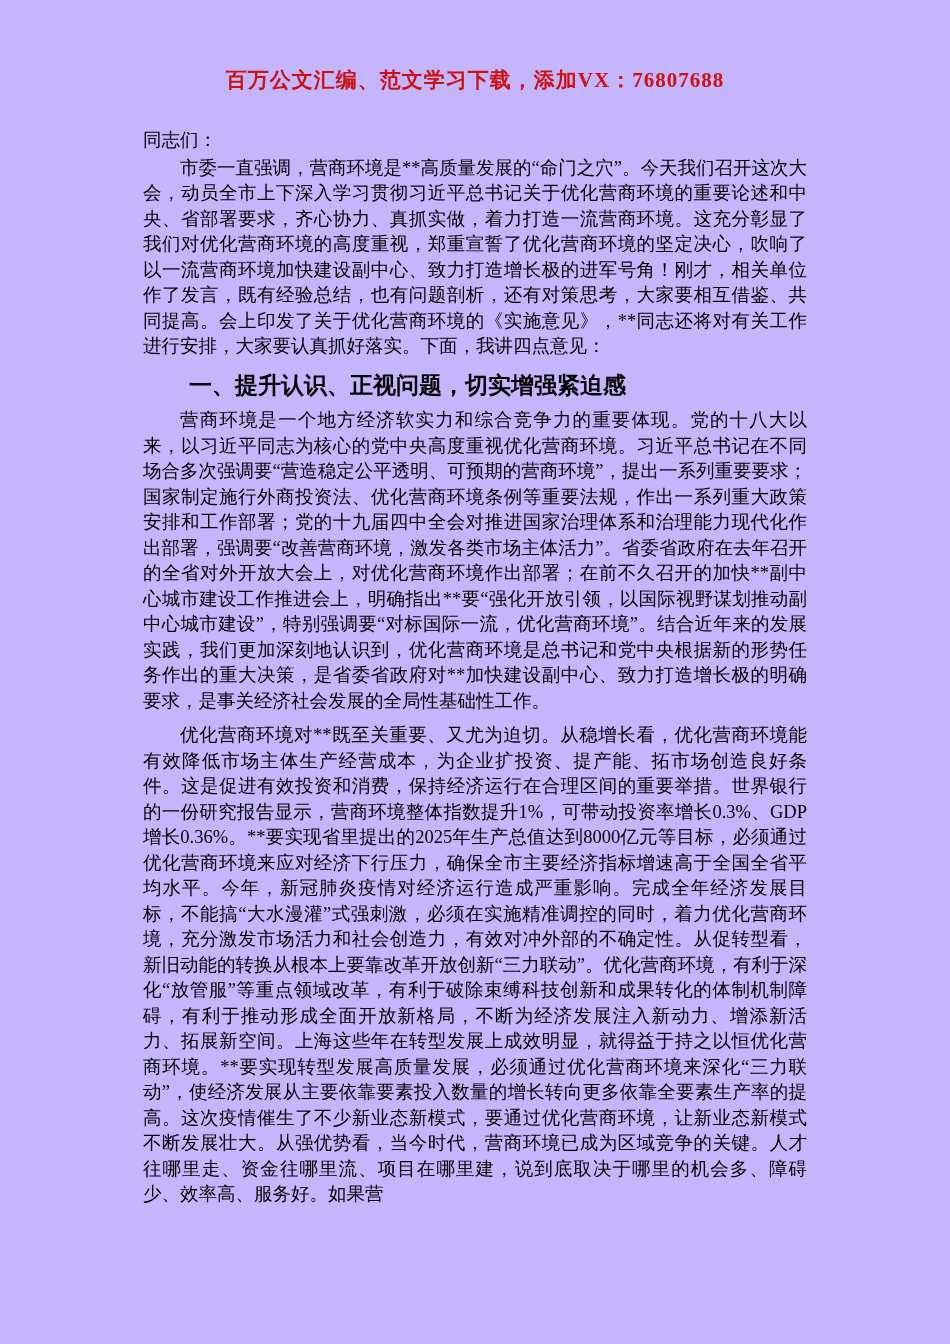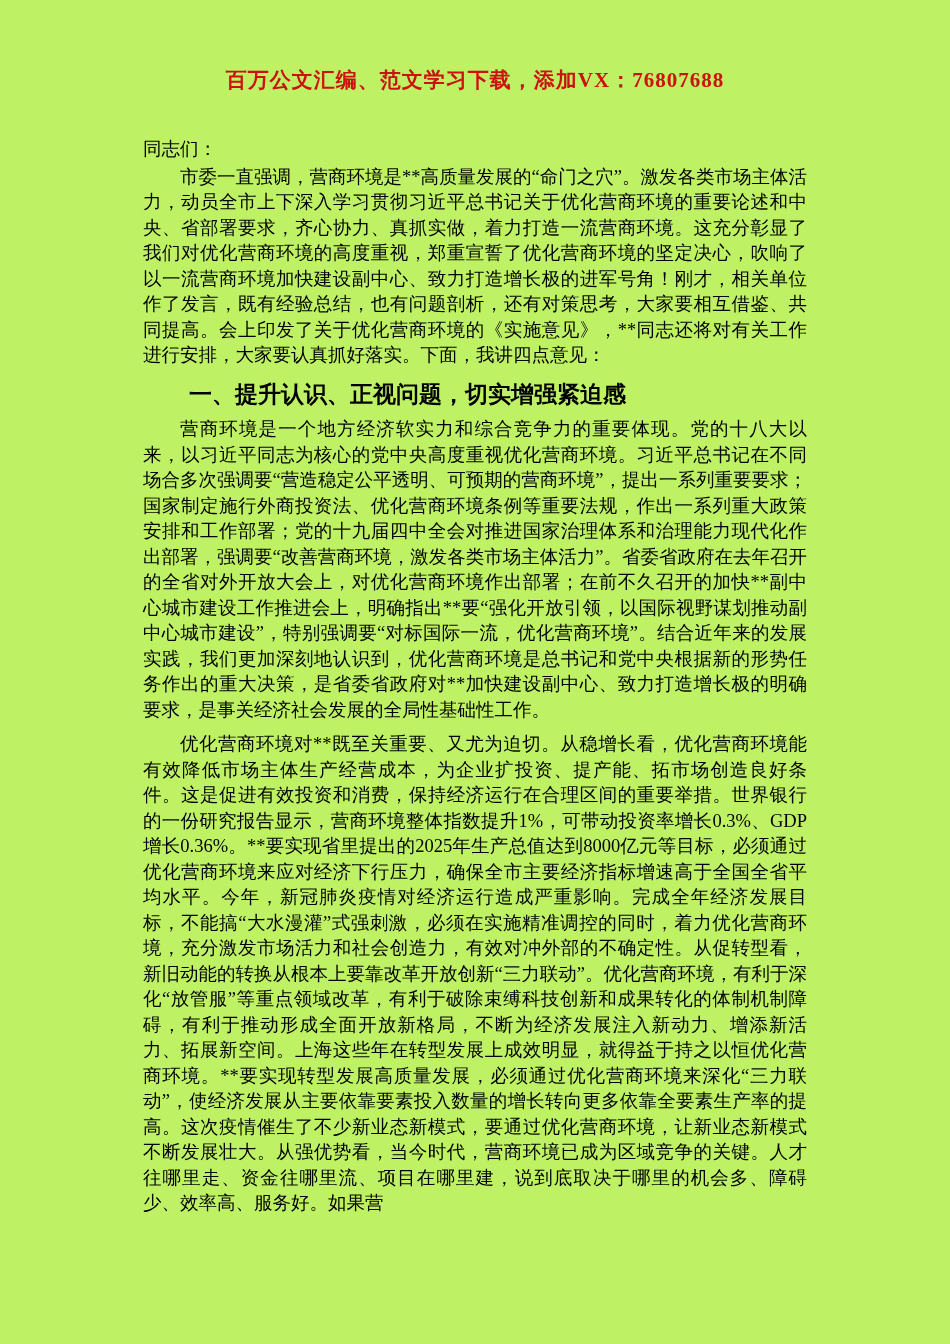--- a/index.html
+++ b/index.html
@@ -4,21 +4,21 @@
 <style>
   html, body {
     margin: 0;
     padding: 0;
     background: #ffffff;
   }
   .page {
     position: relative;
     width: 950px;
     height: 1344px;
-    background: #bef264;
+    background: #c4b5fd;
     overflow: hidden;
     font-family: "Liberation Serif", "DejaVu Serif", serif;
     color: #000000;
   }
   .promo {
     position: absolute;
     top: 66px;
     left: 0;
     width: 100%;
     text-align: center;
@@ -30,21 +30,20 @@
   }
   .content {
     position: absolute;
     top: 128px;
     left: 143px;
     width: 664px;
     font-size: 18.5px;
     line-height: 25.5px;
     text-align: justify;
     text-justify: inter-ideograph;
-    margin-top: 9px;
   }
   .salutation {
     margin: 0 0 2px 0;
     text-indent: 0;
   }
   .para {
     margin: 0 0 9px 0;
     text-indent: 2em;
     word-break: break-all;
   }
@@ -62,21 +61,21 @@
 
 <div class="page">
 
   <header class="promo">
     <span>百万公文汇编、范文学习下载，添加VX：76807688</span>
   </header>
 
   <main class="content">
     <p class="salutation">同志们：</p>
 
-    <p class="para">市委一直强调，营商环境是**高质量发展的“命门之穴”。激发各类市场主体活力，动员全市上下深入学习贯彻习近平总书记关于优化营商环境的重要论述和中央、省部署要求，齐心协力、真抓实做，着力打造一流营商环境。这充分彰显了我们对优化营商环境的高度重视，郑重宣誓了优化营商环境的坚定决心，吹响了以一流营商环境加快建设副中心、致力打造增长极的进军号角！刚才，相关单位作了发言，既有经验总结，也有问题剖析，还有对策思考，大家要相互借鉴、共同提高。会上印发了关于优化营商环境的《实施意见》，**同志还将对有关工作进行安排，大家要认真抓好落实。下面，我讲四点意见：</p>
+    <p class="para">市委一直强调，营商环境是**高质量发展的“命门之穴”。今天我们召开这次大会，动员全市上下深入学习贯彻习近平总书记关于优化营商环境的重要论述和中央、省部署要求，齐心协力、真抓实做，着力打造一流营商环境。这充分彰显了我们对优化营商环境的高度重视，郑重宣誓了优化营商环境的坚定决心，吹响了以一流营商环境加快建设副中心、致力打造增长极的进军号角！刚才，相关单位作了发言，既有经验总结，也有问题剖析，还有对策思考，大家要相互借鉴、共同提高。会上印发了关于优化营商环境的《实施意见》，**同志还将对有关工作进行安排，大家要认真抓好落实。下面，我讲四点意见：</p>
 
     <h2 class="heading">一、提升认识、正视问题，切实增强紧迫感</h2>
 
     <p class="para">营商环境是一个地方经济软实力和综合竞争力的重要体现。党的十八大以来，以习近平同志为核心的党中央高度重视优化营商环境。习近平总书记在不同场合多次强调要“营造稳定公平透明、可预期的营商环境”，提出一系列重要要求；国家制定施行外商投资法、优化营商环境条例等重要法规，作出一系列重大政策安排和工作部署；党的十九届四中全会对推进国家治理体系和治理能力现代化作出部署，强调要“改善营商环境，激发各类市场主体活力”。省委省政府在去年召开的全省对外开放大会上，对优化营商环境作出部署；在前不久召开的加快**副中心城市建设工作推进会上，明确指出**要“强化开放引领，以国际视野谋划推动副中心城市建设”，特别强调要“对标国际一流，优化营商环境”。结合近年来的发展实践，我们更加深刻地认识到，优化营商环境是总书记和党中央根据新的形势任务作出的重大决策，是省委省政府对**加快建设副中心、致力打造增长极的明确要求，是事关经济社会发展的全局性基础性工作。</p>
 
     <p class="para">优化营商环境对**既至关重要、又尤为迫切。从稳增长看，优化营商环境能有效降低市场主体生产经营成本，为企业扩投资、提产能、拓市场创造良好条件。这是促进有效投资和消费，保持经济运行在合理区间的重要举措。世界银行的一份研究报告显示，营商环境整体指数提升1%，可带动投资率增长0.3%、GDP增长0.36%。**要实现省里提出的2025年生产总值达到8000亿元等目标，必须通过优化营商环境来应对经济下行压力，确保全市主要经济指标增速高于全国全省平均水平。今年，新冠肺炎疫情对经济运行造成严重影响。完成全年经济发展目标，不能搞“大水漫灌”式强刺激，必须在实施精准调控的同时，着力优化营商环境，充分激发市场活力和社会创造力，有效对冲外部的不确定性。从促转型看，新旧动能的转换从根本上要靠改革开放创新“三力联动”。优化营商环境，有利于深化“放管服”等重点领域改革，有利于破除束缚科技创新和成果转化的体制机制障碍，有利于推动形成全面开放新格局，不断为经济发展注入新动力、增添新活力、拓展新空间。上海这些年在转型发展上成效明显，就得益于持之以恒优化营商环境。**要实现转型发展高质量发展，必须通过优化营商环境来深化“三力联动”，使经济发展从主要依靠要素投入数量的增长转向更多依靠全要素生产率的提高。这次疫情催生了不少新业态新模式，要通过优化营商环境，让新业态新模式不断发展壮大。从强优势看，当今时代，营商环境已成为区域竞争的关键。人才往哪里走、资金往哪里流、项目在哪里建，说到底取决于哪里的机会多、障碍少、效率高、服务好。如果营</p>
   </main>
 
 </div>
 

